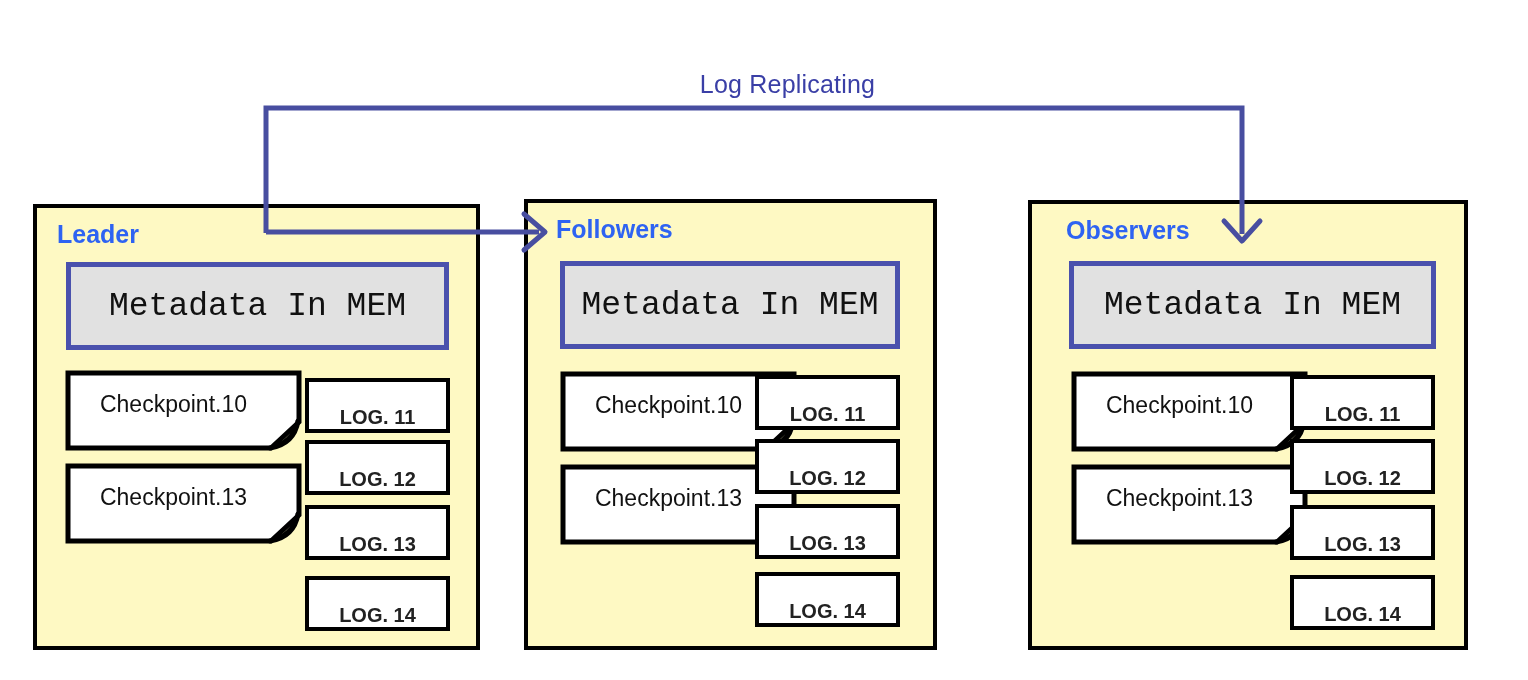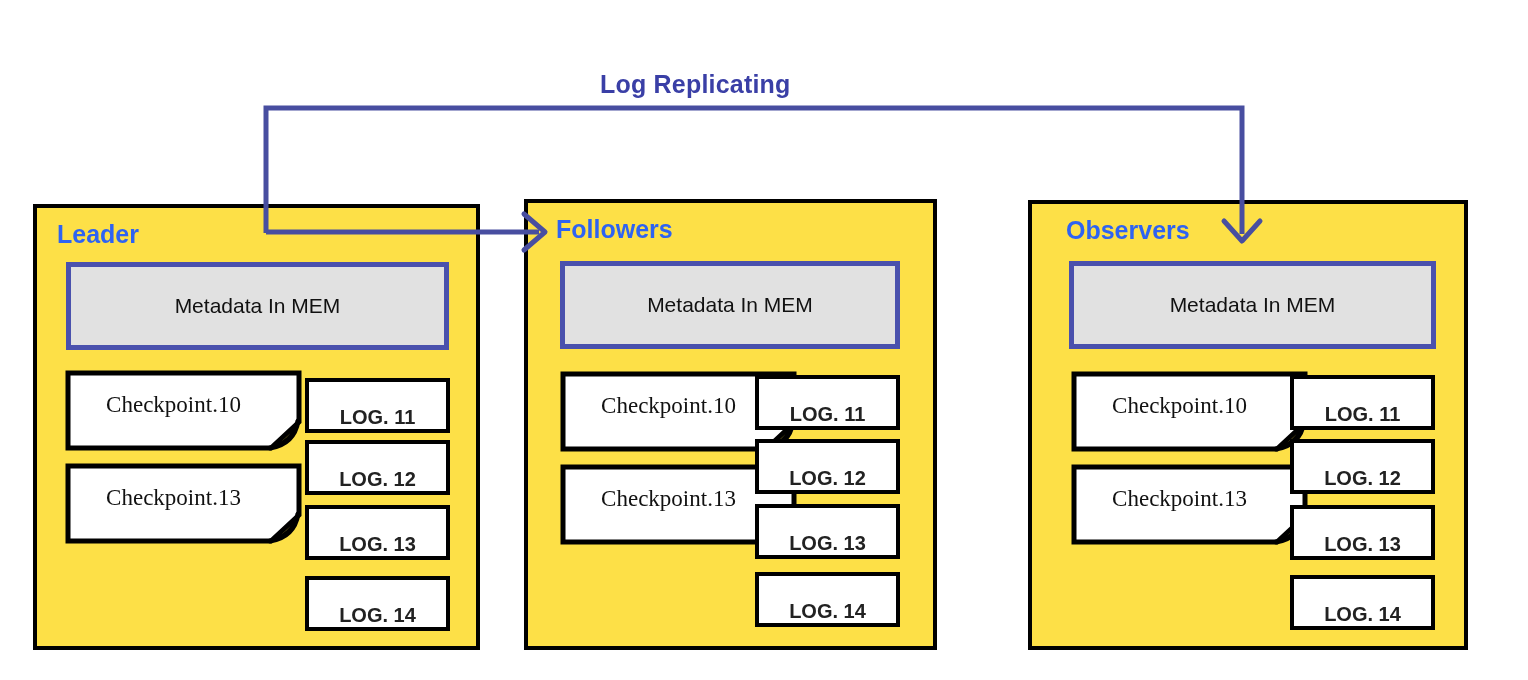--- a/index.html
+++ b/index.html
@@ -24,49 +24,49 @@
   }
   .chev{
     fill:none;
     stroke:var(--connector-indigo,#484ea0);
     stroke-width:5;
     stroke-linecap:round;
     stroke-linejoin:round;
   }
   .connector-label{
     position:absolute;left:600px;top:70px;width:375px;
-    text-align:left;
-    font-size:25px;font-weight:bold;
+    text-align:center;
+    font-size:25px;font-weight:normal;
     color:var(--connector-label-blue,#3a3fa6);
     z-index:11;
     letter-spacing:0.2px;
   }
   
   .card{
     position:absolute;
-    background:#fde047;
+    background:#fef9c3;
     border:4px solid var(--box-border,#000000);
     box-sizing:border-box;
     z-index:1;
   }
   .card-title{
     position:absolute;left:20px;top:12px;
     font-size:25px;font-weight:bold;
     color:var(--node-title-blue,#2e63f2);
   }
   .mem-box{
     position:absolute;left:29px;right:27px;top:54px;height:88px;
     box-sizing:border-box;
     background:var(--metadata-fill,#e1e1e1);
     border:5px solid var(--metadata-border,#4a51ad);
     display:flex;align-items:center;justify-content:center;
   }
-  .mem-label{font-size:21px;color:#111111;}
+  .mem-label{font-size:33px;color:#111111;font-family:Liberation Mono, monospace;}
   .cp{
-    position:absolute;left:28px;width:237px;height:81px;font-family:Liberation Serif, serif;
+    position:absolute;left:28px;width:237px;height:81px;
   }
   .cp-1{top:162px}
   .cp-2{top:255px}
   .cp-shape{position:absolute;left:0;top:0;width:237px;height:81px;display:block;}
   .cp-label{
     position:absolute;left:0;right:20px;top:0;bottom:12px;
     display:flex;align-items:center;justify-content:center;
     font-size:23px;color:#111111;
   }
   .log{

